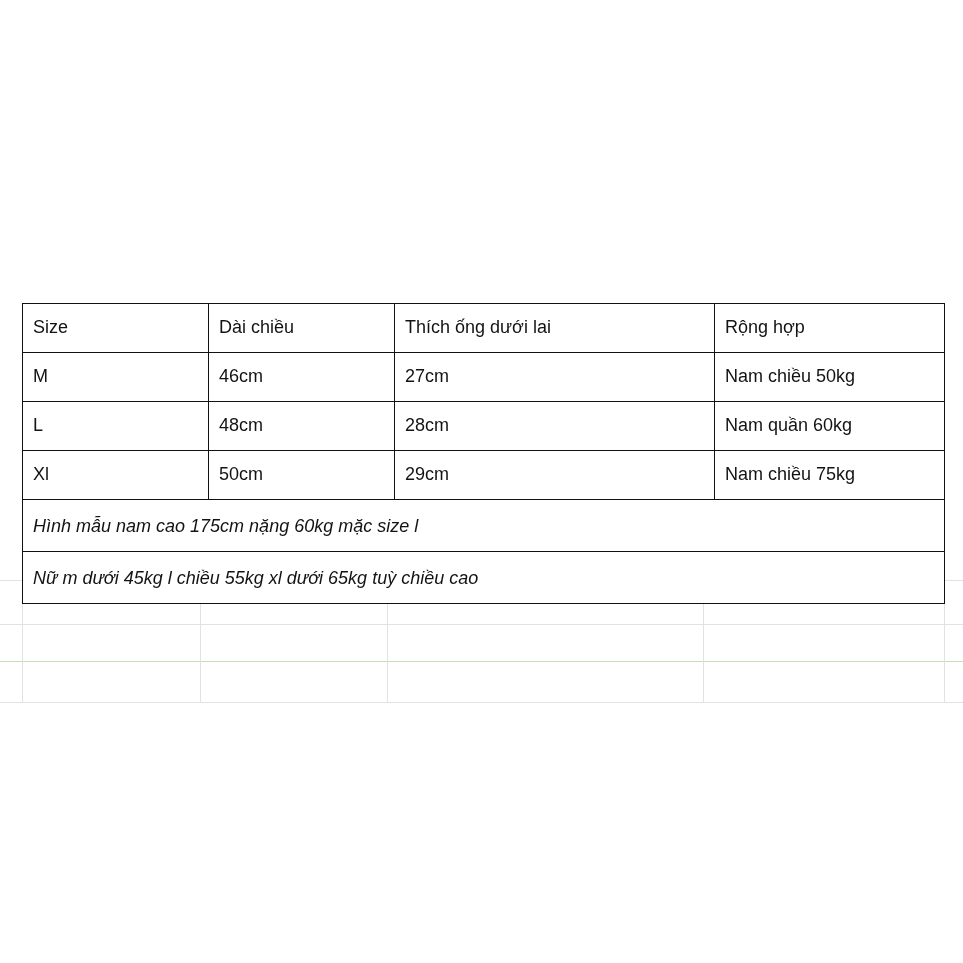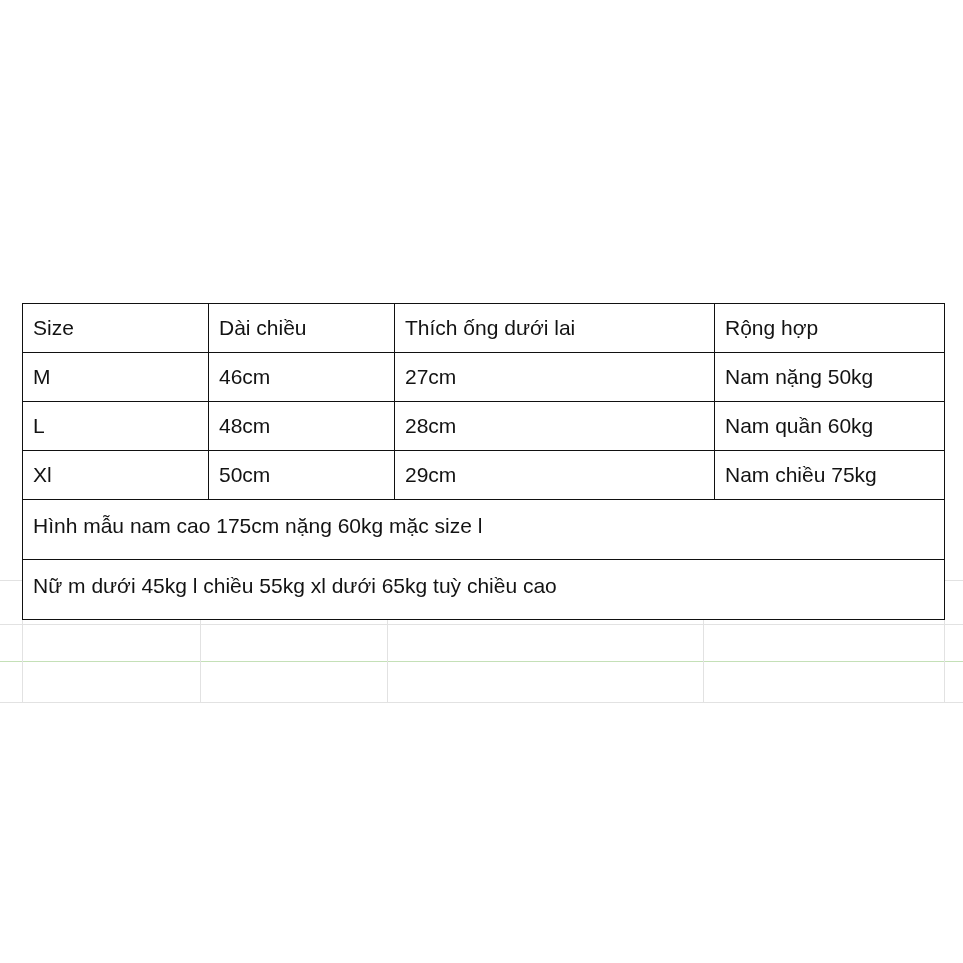--- a/index.html
+++ b/index.html
@@ -50,36 +50,37 @@
     left: 22px;
     top: 303px;
     width: 922px;
     border-collapse: collapse;
     table-layout: fixed;
     background: #ffffff;
   }
   .size-table td {
     border: 1.6px solid #111111;
     padding: 4px 0 5px 10px;
-    font-size: 21px;
+    font-size: 18px;
     line-height: 1.12;
     color: #131313;
     height: 39px;
     vertical-align: middle;
     white-space: nowrap;
     overflow: hidden;
   }
   .col-size   { width: 186px; }
   .col-length { width: 186px; }
   .col-width  { width: 320px; }
   .col-fit    { width: 230px; }
   .note-row td {
     padding-top: 5px;
-    padding-bottom: 12px;
+    padding-bottom: 4px;
     height: 42px;
+    font-style: italic;
   }
 </style>
 </head>
 <body>
 
 <div class="sheet-grid">
   <div class="gl-h" style="top:580px"></div>
   <div class="gl-h" style="top:624px"></div>
   <div class="gl-green" style="top:661px"></div>
   <div class="gl-h" style="top:702px"></div>
@@ -101,21 +102,21 @@
     <tr>
       <td>Size</td>
       <td>Dài chiều</td>
       <td>Thích ống dưới lai</td>
       <td>Rộng hợp</td>
     </tr>
     <tr>
       <td>M</td>
       <td>46cm</td>
       <td>27cm</td>
-      <td>Nam nặng 50kg</td>
+      <td>Nam chiều 50kg</td>
     </tr>
     <tr>
       <td>L</td>
       <td>48cm</td>
       <td>28cm</td>
       <td>Nam quần 60kg</td>
     </tr>
     <tr>
       <td>Xl</td>
       <td>50cm</td>

